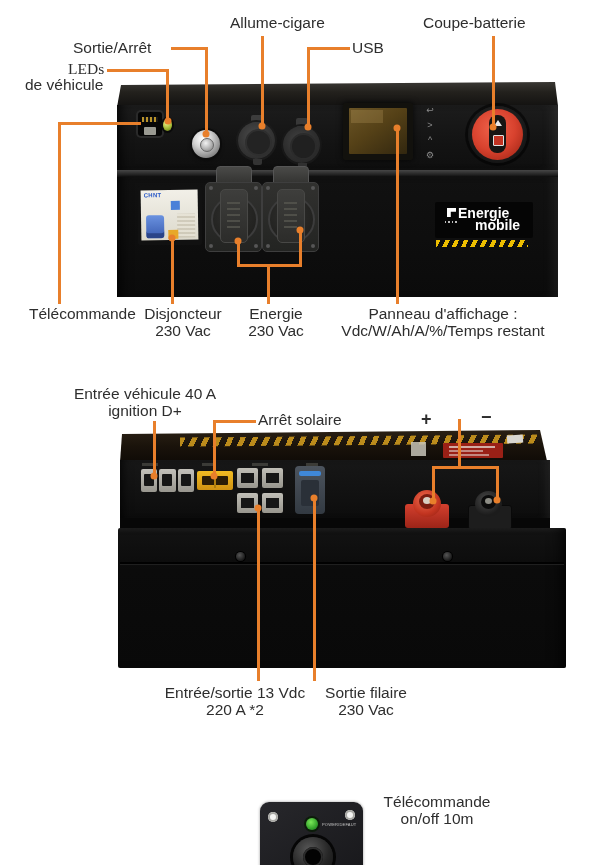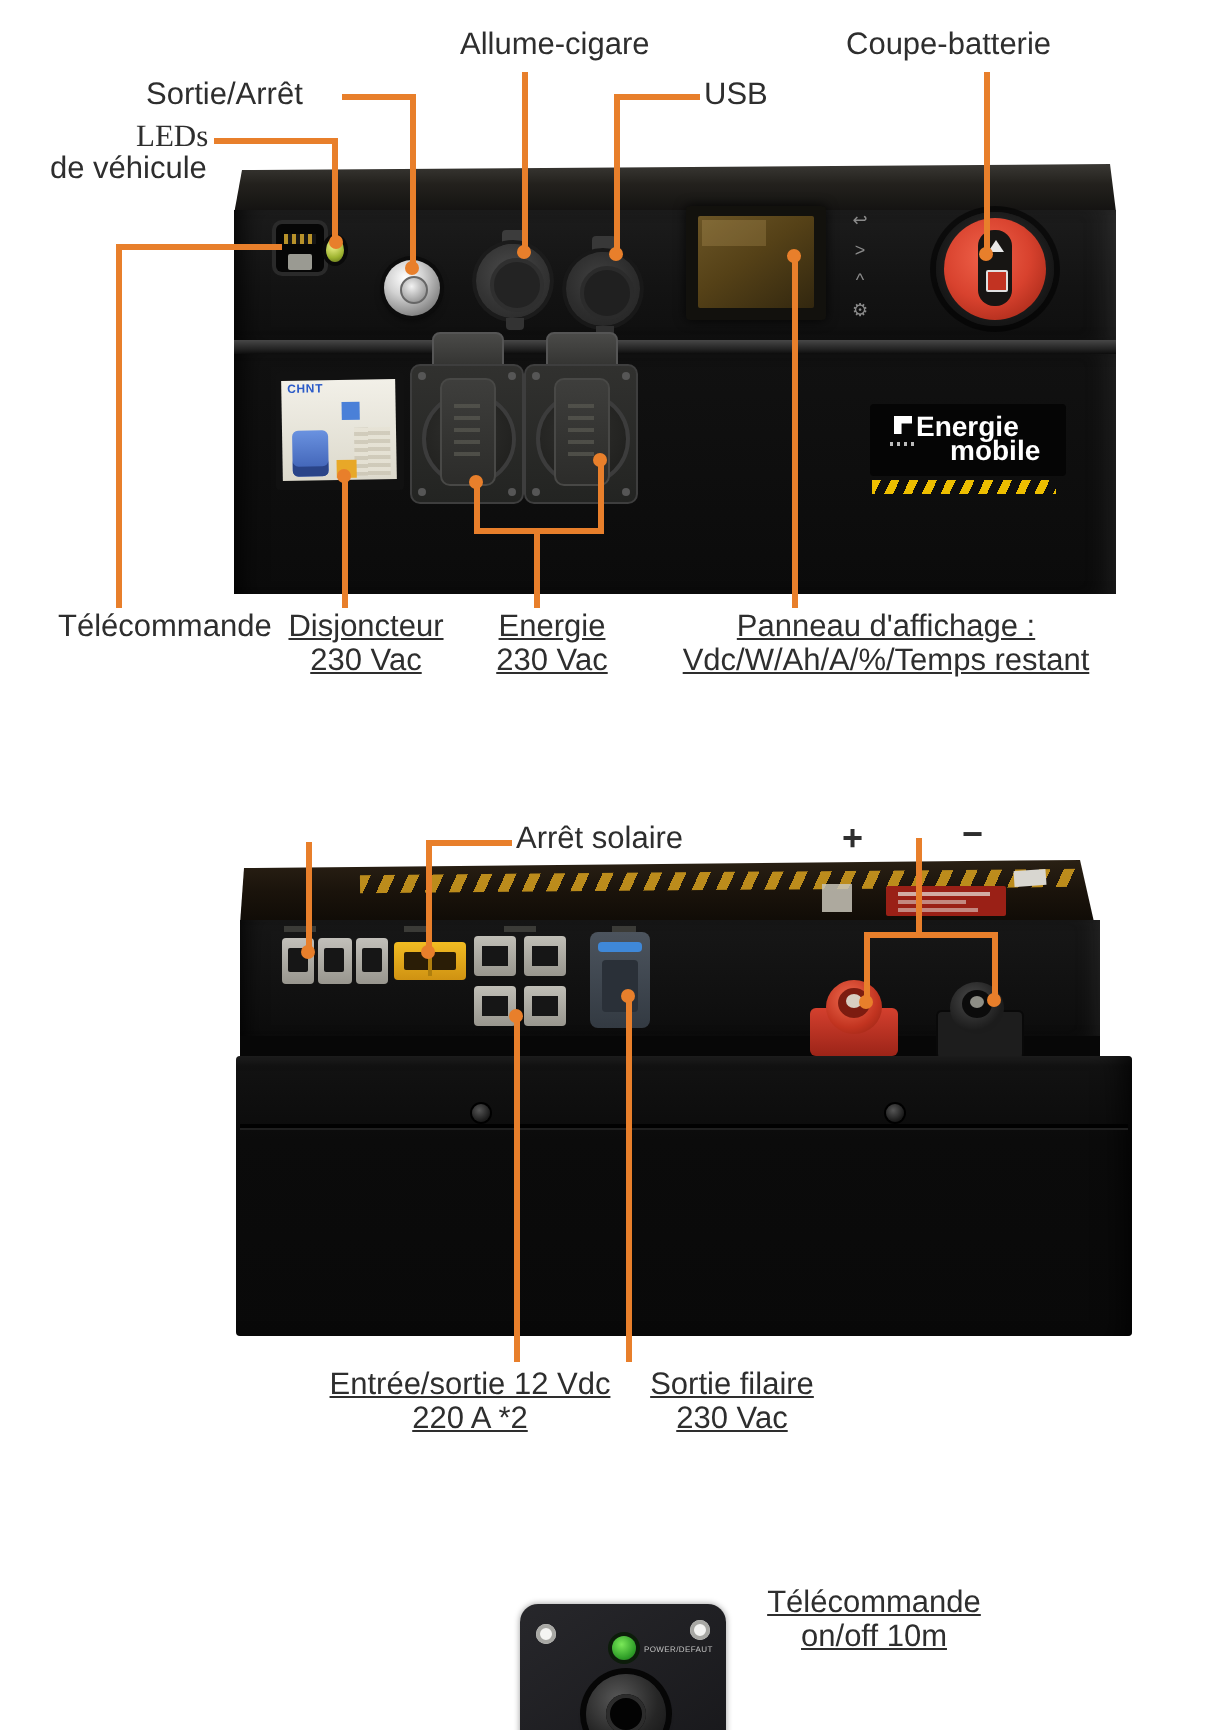--- a/index.html
+++ b/index.html
@@ -5,21 +5,21 @@
   html,body{margin:0;padding:0;background:#fff;}
   .canvas{position:relative;width:616px;height:865px;background:#ffffff;overflow:hidden;
           font-family:"Liberation Sans","DejaVu Sans",sans-serif;}
   .abs{position:absolute;}
   .lead{position:absolute;background:#e87f2b;}
   .lead.h{height:3px;}
   .lead.v{width:3px;}
   .dot{position:absolute;width:7px;height:7px;border-radius:50%;background:#e87f2b;
        transform:translate(-50%,-50%);}
   .lbl{position:absolute;font-size:15.5px;line-height:16.5px;color:#2e2e2e;white-space:nowrap;}
-  .lbl.c{text-align:center;text-decoration:underline;}
+  .lbl.c{text-align:center;}
   .sign{position:absolute;font-size:18px;font-weight:bold;color:#2e2e2e;line-height:16px;}
   .wtxt{position:absolute;color:#fff;font-weight:bold;}
 </style>
 </head>
 <body>
 
 <div class="canvas">
 
   <div class="abs" style="left:117px;top:82px;width:441px;height:215px;">
     <div class="abs" style="left:0;top:0;width:441px;height:25px;background:linear-gradient(180deg,#3a3834 0%,#23211d 40%,#121110 100%);clip-path:polygon(4px 3px,438px 0px,441px 24px,0px 25px);"></div>
@@ -273,26 +273,30 @@
   </div>
   <div class="lbl c" style="left:243px;top:306px;width:66px;">
     <div>Energie</div>
     <div>230 Vac</div>
   </div>
   <div class="lbl c" style="left:314px;top:306px;width:258px;">
     <div>Panneau d'affichage :</div>
     <div>Vdc/W/Ah/A/%/Temps restant</div>
   </div>
 
+  <div class="lbl c" style="left:70px;top:386px;width:150px;">
+    <div>Entrée véhicule 40 A</div>
+    <div>ignition D+</div>
+  </div>
   <div class="lbl" style="left:258px;top:412px;">Arrêt solaire</div>
   <div class="sign" style="left:421px;top:411px;">+</div>
   <div class="sign" style="left:481px;top:409px;">−</div>
 
   <div class="lbl c" style="left:162px;top:685px;width:146px;">
-    <div>Entrée/sortie 12 Vdc</div>
+    <div>Entrée/sortie 13 Vdc</div>
     <div>220 A *2</div>
   </div>
   <div class="lbl c" style="left:315px;top:685px;width:102px;">
     <div>Sortie filaire</div>
     <div>230 Vac</div>
   </div>
   <div class="lbl c" style="left:379px;top:794px;width:116px;">
     <div>Télécommande</div>
     <div>on/off 10m</div>
   </div>

